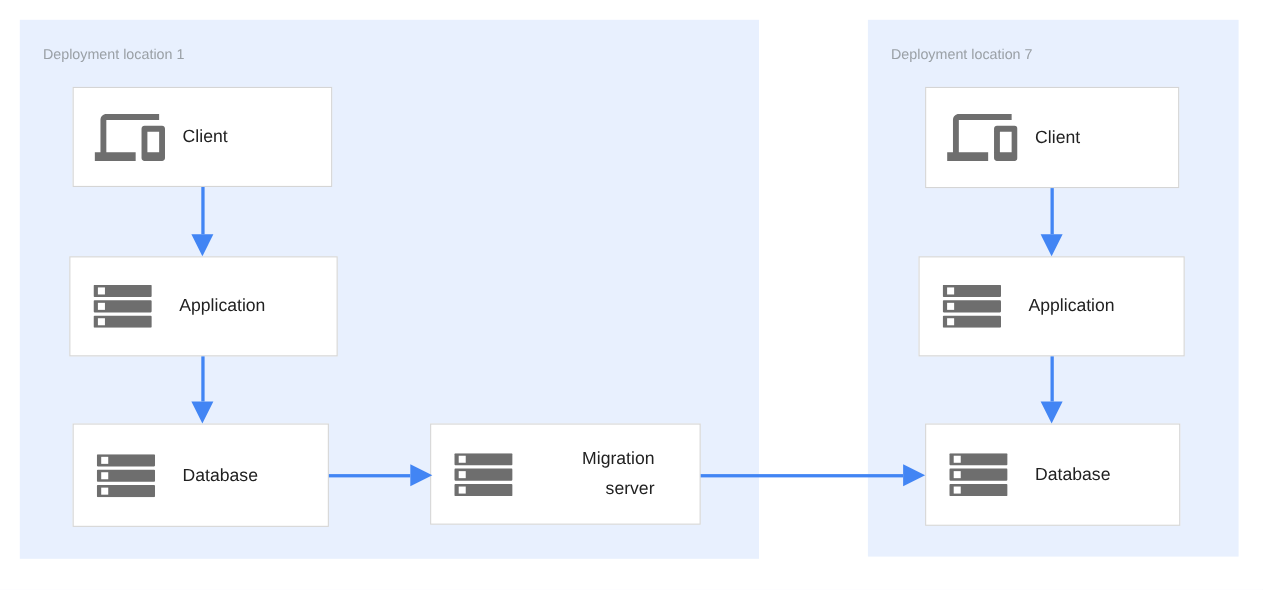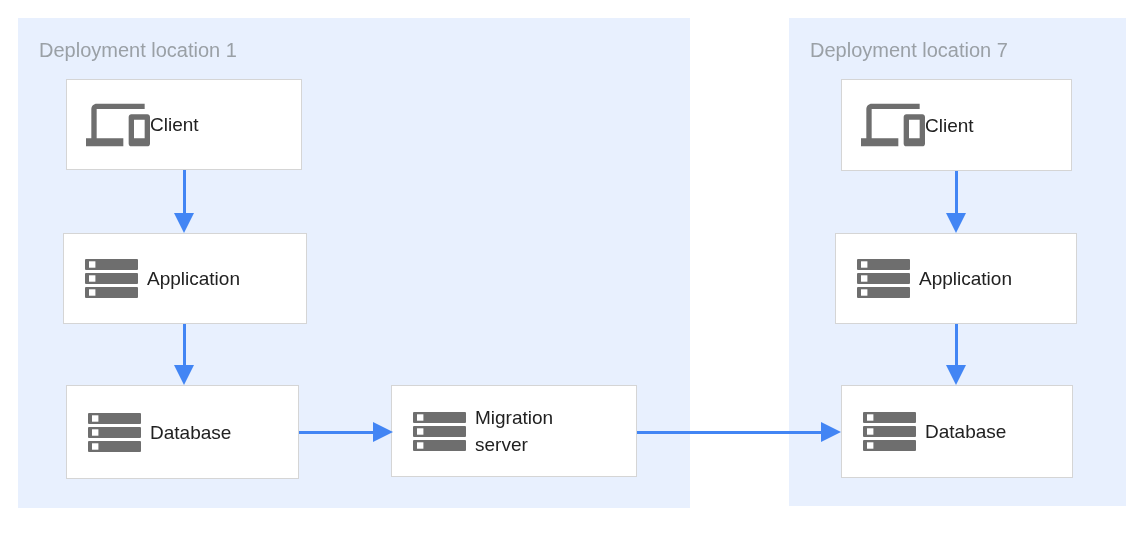--- a/index.html
+++ b/index.html
@@ -21,21 +21,21 @@
     background:var(--canvas-bg);
     overflow:hidden;
   }
   .region{
     position:absolute;
     background:var(--region-bg);
   }
   .region-title{
     position:absolute;
     left:21px;top:20px;
-    font-size:20px;
+    font-size:13px;
     line-height:24px;
     color:var(--region-title);
     white-space:nowrap;
   }
   .node{
     position:absolute;
     background:var(--node-bg);
     border:1px solid var(--node-border);
     display:flex;
     align-items:center;
@@ -44,25 +44,26 @@
   .node .icon{
     display:flex;
     align-items:center;
     justify-content:flex-start;
     width:64px;
     flex:0 0 64px;
     color:var(--icon);
   }
   .node .icon.server{width:53px;flex:0 0 53px;margin-left:2px;margin-right:9px;}
   .node-label{
-    font-size:19px;
+    margin-left:16px;
+    font-size:16px;
     line-height:27px;
     color:var(--node-label);
   }
-  .node-label.wrap{max-width:104px;}
+  .node-label.wrap{max-width:104px;text-align:right;}
   
   .arrow-v{
     position:absolute;
     width:20px;
     display:flex;
     flex-direction:column;
     align-items:center;
   }
   .arrow-v .shaft{width:3px;flex:1;background:var(--arrow);}
   .arrow-v .head{

